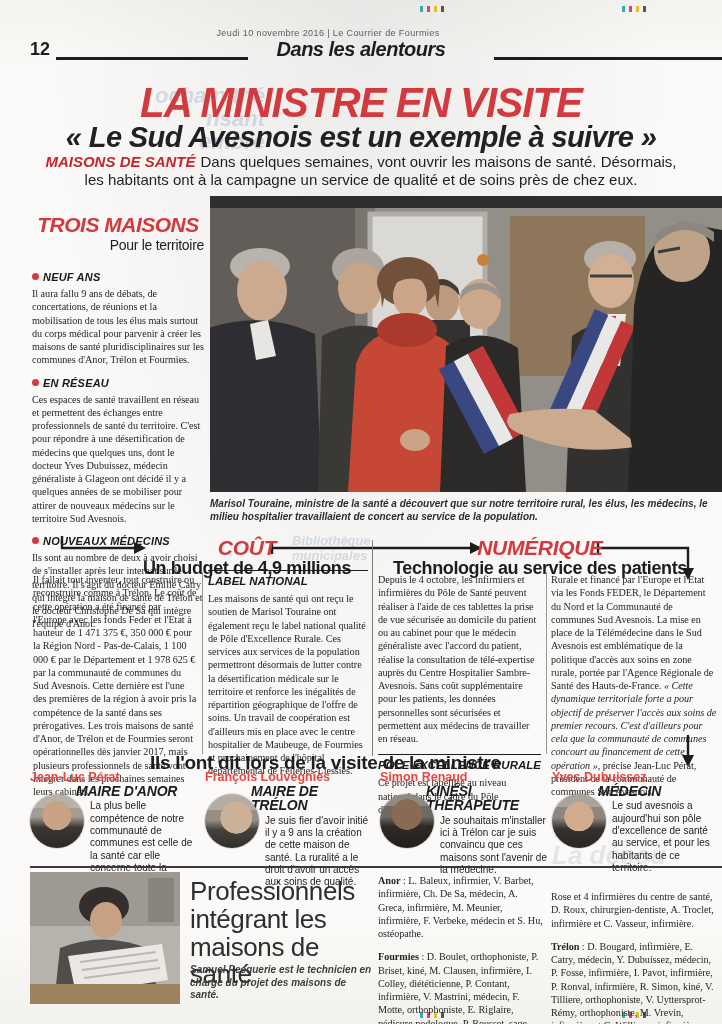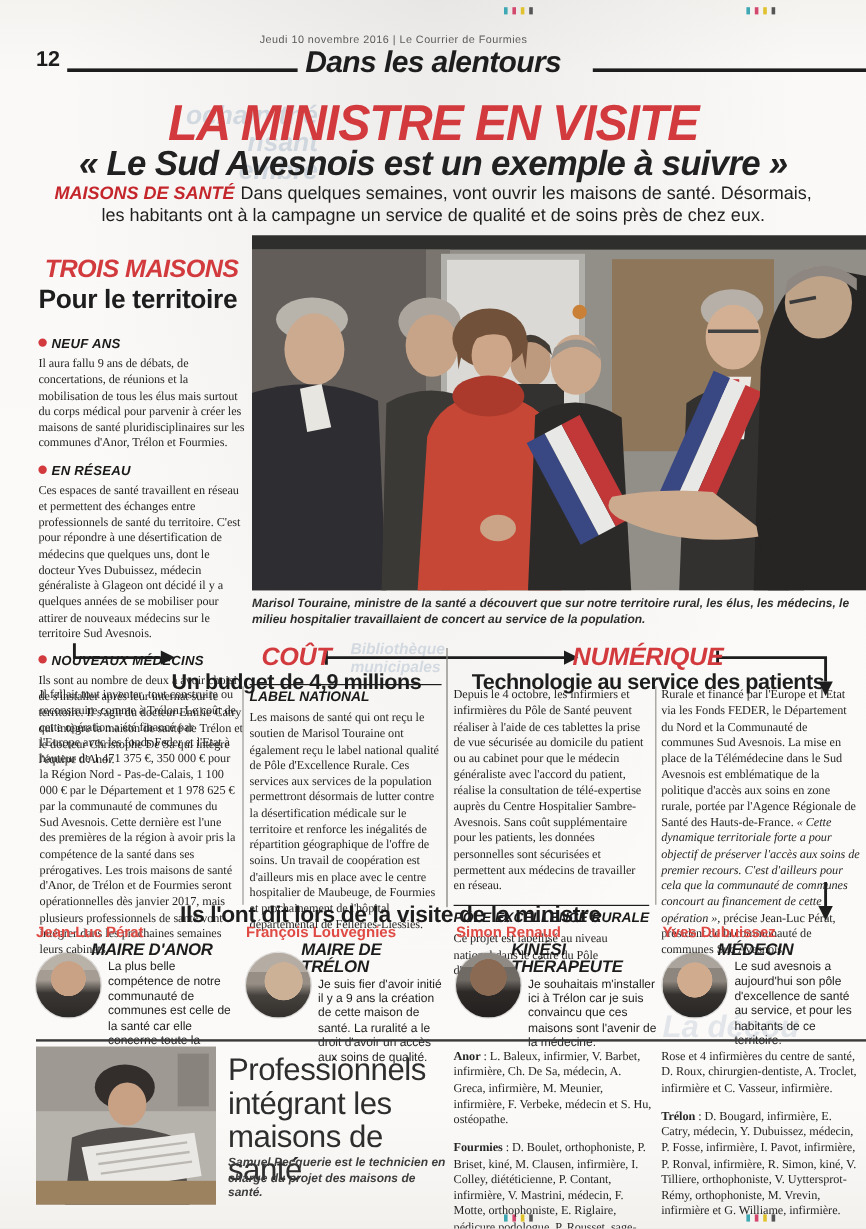--- a/index.html
+++ b/index.html
@@ -10,30 +10,30 @@
       radial-gradient(ellipse at 50% 0%, rgba(120,120,125,.10), transparent 60%),
       linear-gradient(180deg,#f5f3f0 0%,#faf9f7 6%,#fbfaf8 90%,#f3f1ee 100%);
     overflow:hidden;
     font-family:"Liberation Sans",sans-serif;
     color:#222;
   }
   .abs{position:absolute;}
   
   .masthead{top:28px;left:0;width:656px;text-align:center;font-size:9px;color:#5c5a58;letter-spacing:.4px;}
   .pagenum{top:39px;left:30px;font-size:18px;font-weight:bold;color:#1d1d1d;}
-  .section-title{top:38px;left:245px;width:232px;text-align:center;font-size:25px;font-weight:bold;font-style:italic;color:#1d1d1d;letter-spacing:-.5px;}
+  .section-title{top:38px;left:245px;width:232px;text-align:center;font-size:20px;font-weight:bold;font-style:italic;color:#1d1d1d;letter-spacing:-.5px;}
   .rule-h{background:#1d1d1d;height:2.5px;}
   
   .headline{top:79px;left:0;width:722px;text-align:center;font-size:42px;font-weight:bold;font-style:italic;color:#d23a3e;letter-spacing:-1px;transform:scaleX(.96);}
   .subhead{top:121px;left:0;width:722px;text-align:center;font-size:29px;font-weight:bold;font-style:italic;color:#212121;letter-spacing:-.6px;}
   .intro{top:153px;left:40px;width:642px;text-align:center;font-size:15px;line-height:1.22;color:#1f1f1f;}
   .intro .kicker{color:#c4262c;font-weight:bold;font-style:italic;margin-right:5px;}
   
   .colhead-red{font-size:21px;font-weight:bold;font-style:italic;color:#d23a3e;text-align:center;letter-spacing:-.5px;}
-  .colhead-black{font-size:22px;font-weight:bold;color:#1d1d1d;text-align:left;letter-spacing:-.3px;}
+  .colhead-black{font-size:14px;font-weight:normal;color:#1d1d1d;text-align:right;letter-spacing:-.3px;}
   .bullet-head{font-size:11px;font-weight:bold;font-style:italic;color:#1a1a1a;margin:10px 0 4px 0;letter-spacing:.2px;}
   .bullet-head .dot{display:inline-block;width:7px;height:7px;border-radius:50%;background:#d23a3e;margin-right:4px;vertical-align:1px;}
   .bodytext{font-family:"Liberation Serif",serif;font-size:10.2px;line-height:1.3;color:#262626;letter-spacing:-.05px;}
   
   .caption{font-size:10px;font-style:italic;font-weight:bold;color:#2d2d2d;line-height:1.25;}
   
   .bandhead-red{font-size:21px;font-weight:bold;font-style:italic;color:#d23a3e;text-align:center;letter-spacing:-.3px;}
   .bandhead-black{font-size:18px;font-weight:bold;color:#1d1d1d;text-align:center;letter-spacing:-.4px;margin-top:-2px;}
   .subhead-box{border-top:1.6px solid #1d1d1d;padding-top:4px;font-size:11.5px;font-weight:bold;font-style:italic;color:#1a1a1a;margin-bottom:5px;}
   .vrule{width:1px;background:#9a9894;}
@@ -294,17 +294,17 @@
   </div>
 
   <div class="abs bottom-headline" style="top:878px;left:190px;width:188px;">Professionnels intégrant les maisons de santé</div>
   <div class="abs caption" style="top:964px;left:190px;width:182px;color:#3d3d3d;">Samuel Pecquerie est le technicien en charge du projet des maisons de santé.</div>
 
   <div class="abs bodytext" style="top:874px;left:378px;width:167px;">
     <p style="margin:0 0 10px 0;"><span class="listlabel">Anor</span><span> : L. Baleux, infirmier, V. Barbet, infirmière, Ch. De Sa, médecin, A. Greca, infirmière, M. Meunier, infirmière, F. Verbeke, médecin et S. Hu, ostéopathe.</span></p>
     <p style="margin:0;"><span class="listlabel">Fourmies</span><span> : D. Boulet, orthophoniste, P. Briset, kiné, M. Clausen, infirmière, I. Colley, diététicienne, P. Contant, infirmière, V. Mastrini, médecin, F. Motte, orthophoniste, E. Riglaire, pédicure podologue, P. Rousset, sage-femme, Ch.</span></p>
   </div>
   <div class="abs bodytext" style="top:874px;left:551px;width:166px;">
-    <p style="margin:0 0 10px 0;"><span class="listlabel"></span><span>Rose et 4 infirmières du centre de santé, D. Roux, chirurgien-dentiste, A. Troclet, infirmière et C. Vasseur, infirmière.</span></p>
+    <p style="margin:16px 0 10px 0;"><span class="listlabel"></span><span>Rose et 4 infirmières du centre de santé, D. Roux, chirurgien-dentiste, A. Troclet, infirmière et C. Vasseur, infirmière.</span></p>
     <p style="margin:0;"><span class="listlabel">Trélon</span><span> : D. Bougard, infirmière, E. Catry, médecin, Y. Dubuissez, médecin, P. Fosse, infirmière, I. Pavot, infirmière, P. Ronval, infirmière, R. Simon, kiné, V. Tilliere, orthophoniste, V. Uyttersprot-Rémy, orthophoniste, M. Vrevin, infirmière et G. Williame, infirmière.</span></p>
   </div>
 
 </div>
 
 </body></html>

